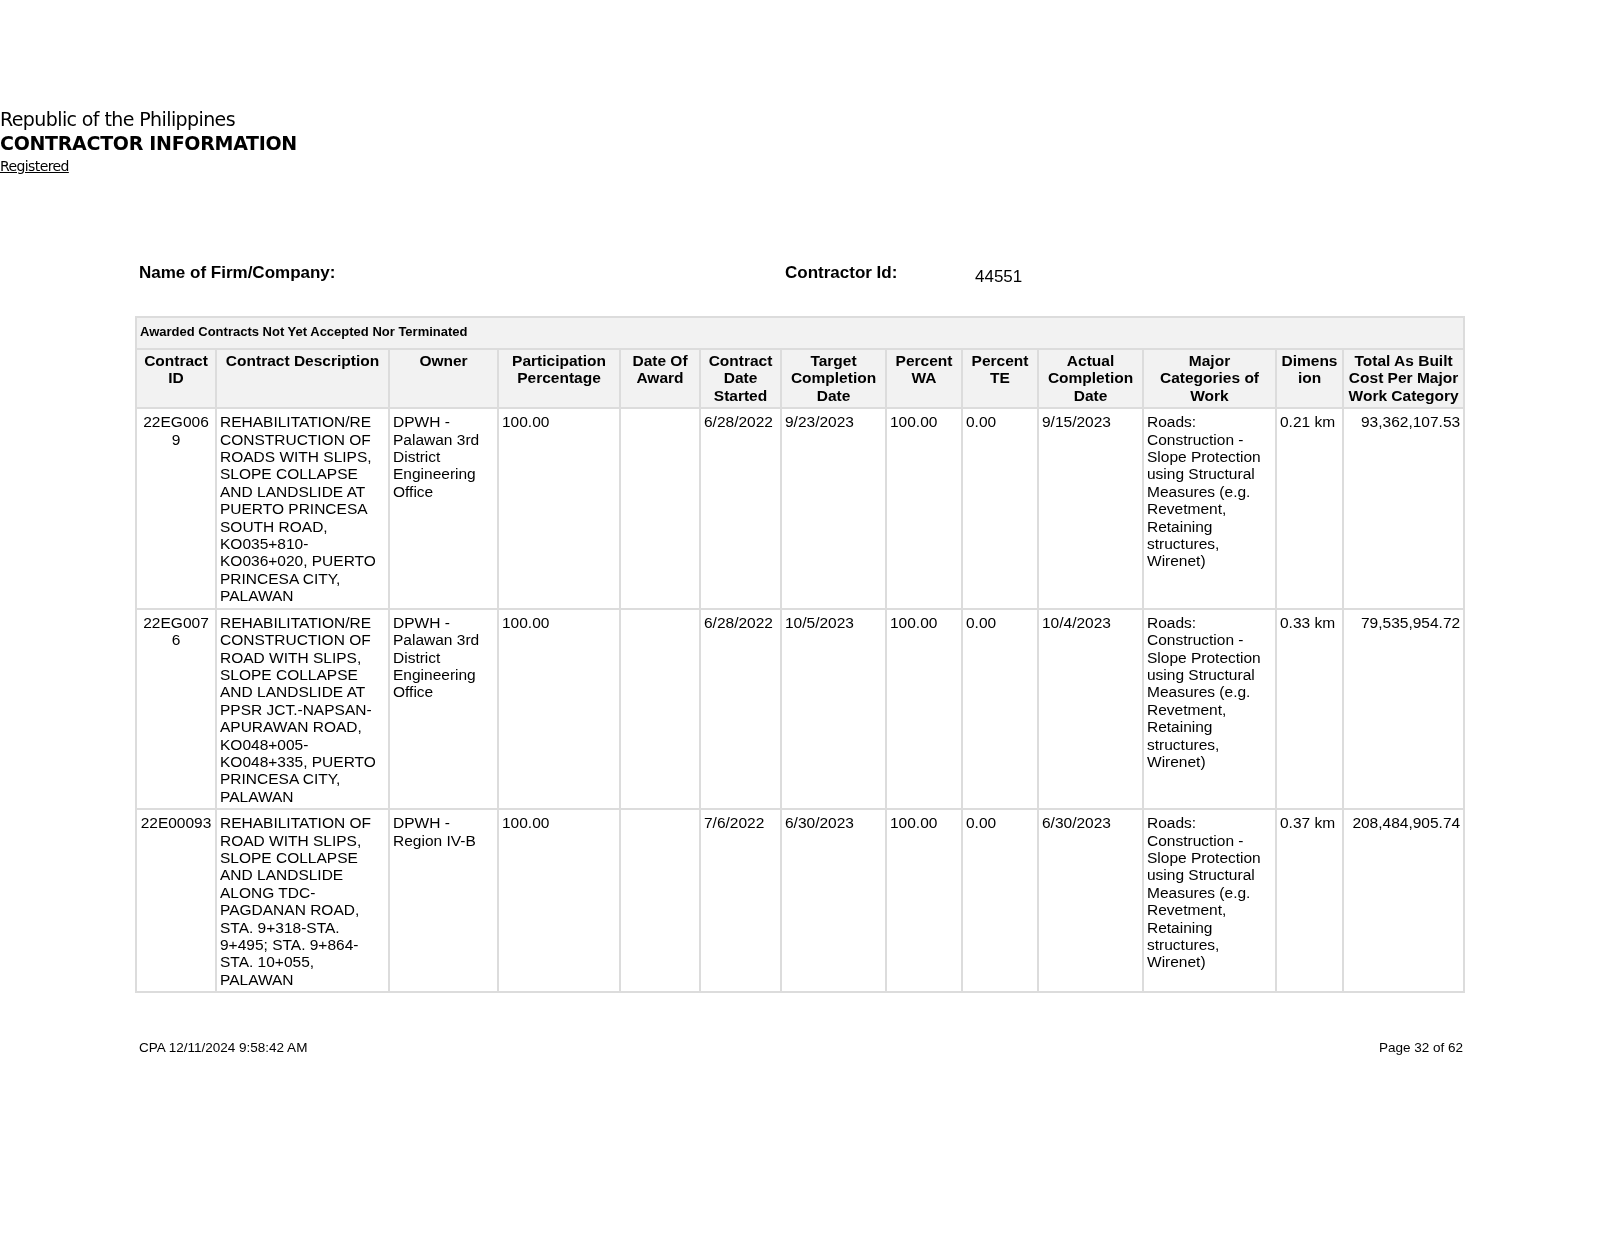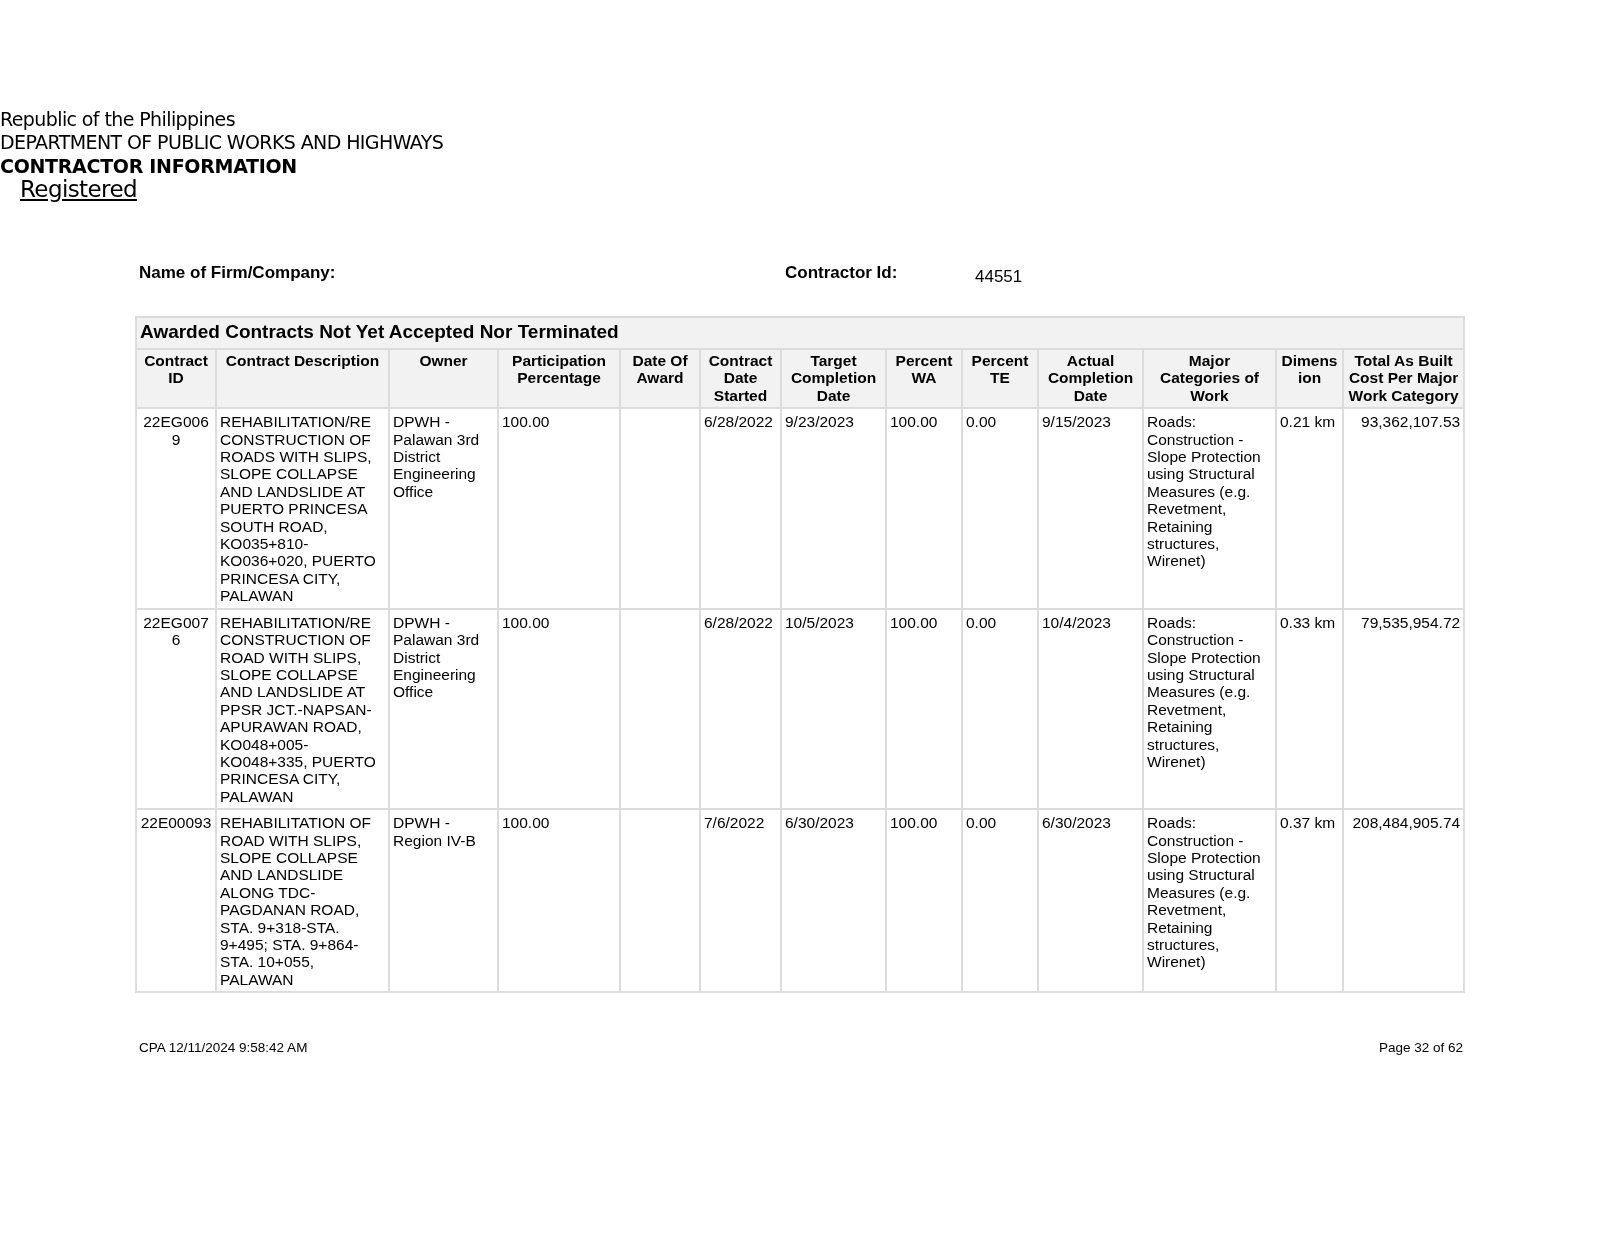--- a/index.html
+++ b/index.html
@@ -21,21 +21,21 @@
     top: 108px;
     width: 1600px;
     text-align: left;
     font-family: "DejaVu Sans", sans-serif;
     letter-spacing: -0.6px;
   }
   .header .republic { font-size: 19px; line-height: 23px; }
   .header .dept { font-size: 19px; line-height: 23px; }
   .header .city { font-size: 11px; line-height: 14px; margin-top: 1px; }
   .header .title { font-size: 19px; font-weight: bold; line-height: 24px; letter-spacing: -0.3px; }
-  .header .status { font-size: 23px; line-height: 23px; text-decoration: underline; margin-left: 20px; }
+  .header .status { font-size: 14px; line-height: 23px; text-decoration: underline; }
 
   .firm-block {
     position: absolute;
     left: 139px;
     top: 263px;
     width: 1340px;
     font-size: 17px;
     height: 55px;
     overflow: hidden;
   }
@@ -78,21 +78,21 @@
   }
   td, th {
     border: 2px solid #dcdcdc;
     padding: 2px 3px;
     vertical-align: top;
     line-height: 17.4px;
   }
   .section-title {
     background: #f2f2f2;
     font-weight: bold;
-    font-size: 19px;
+    font-size: 13px;
     text-align: left;
     padding: 4px 3px 6px 3px;
     line-height: 20px;
   }
   th {
     background: #f2f2f2;
     font-weight: bold;
     text-align: center;
     padding: 2px 3px 3px 3px;
   }
@@ -111,21 +111,20 @@
     right: 137px;
     top: 1040px;
     font-size: 13.5px;
   }
 </style>
 </head>
 <body>
 
 <div class="header">
   <div class="republic">Republic of the Philippines</div>
-  <div class="dept">DEPARTMENT OF PUBLIC WORKS AND HIGHWAYS</div>
   <div class="title">CONTRACTOR INFORMATION</div>
   <div class="status">Registered</div>
 </div>
 
 <div class="firm-block">
   <span class="firm-label">Name of Firm/Company:</span>
   <span class="contractor-label">Contractor Id:</span>
   <span class="contractor-value">44551</span>
 </div>
 

